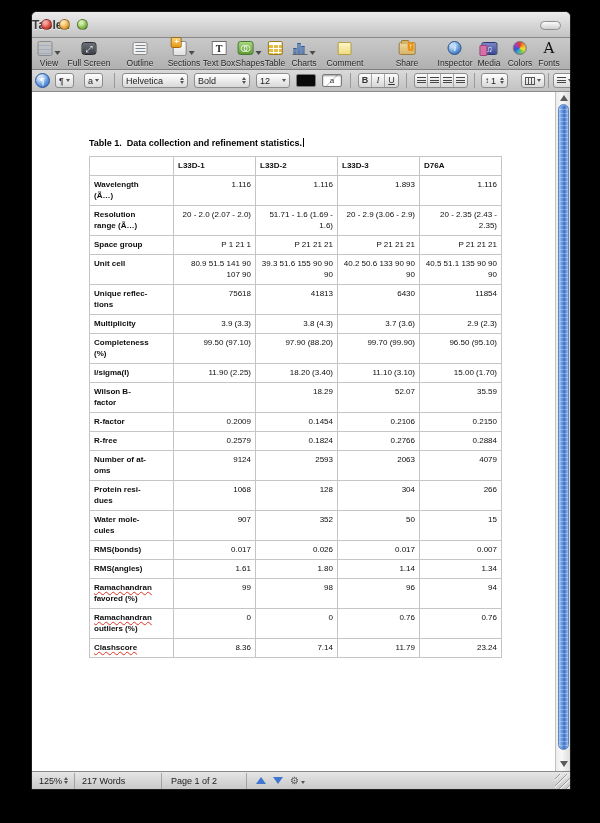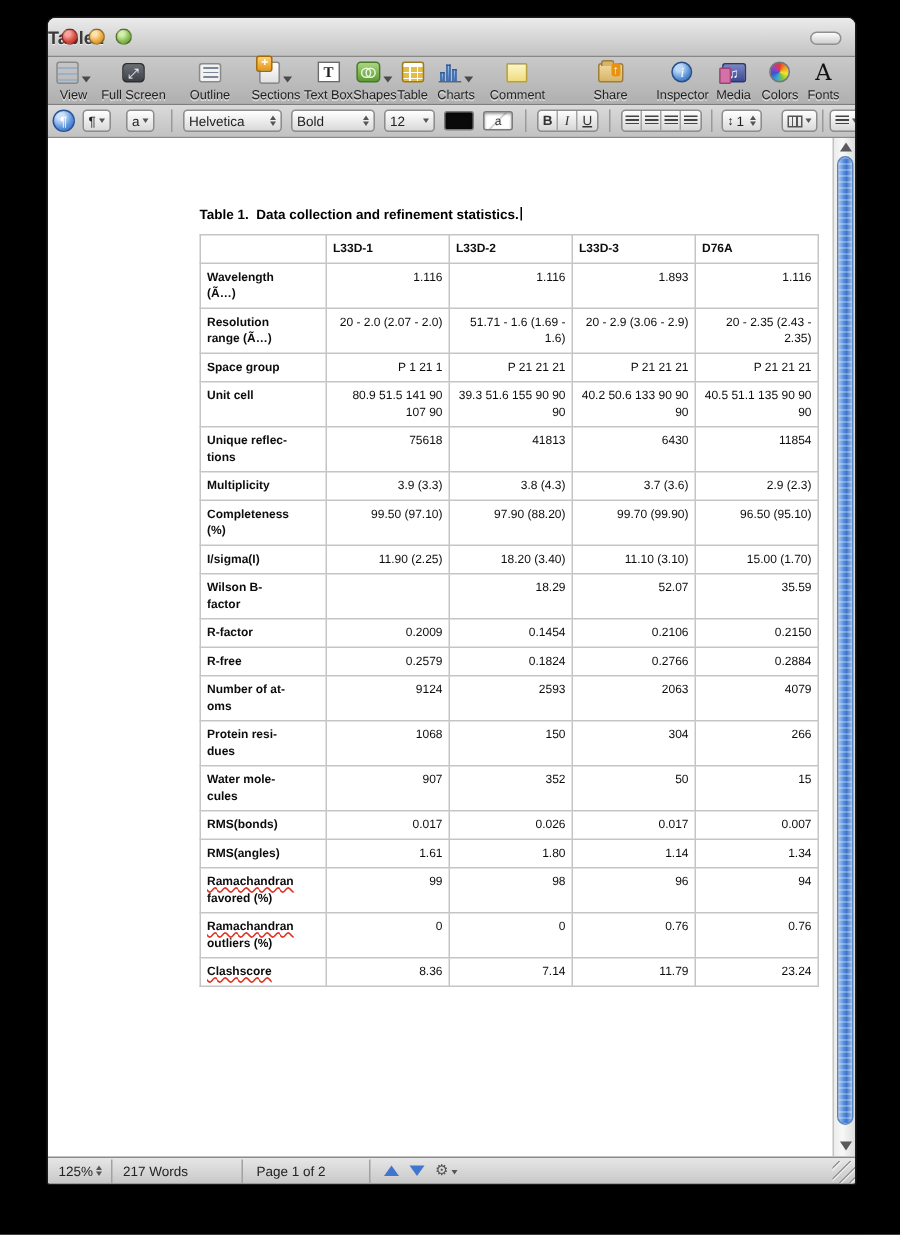--- a/index.html
+++ b/index.html
@@ -81,21 +81,21 @@
   .well.black { background:#0a0a0a; }
   .well.hl { background:linear-gradient(135deg,#fff 45%, #c9c9c9 50%, #fff 55%); font-size:8px; text-align:center; line-height:11px; color:#333; }
   .seg { display:flex; border:1px solid #8d8d8d; border-radius:3px; overflow:hidden; height:15px; background:linear-gradient(#fdfdfd,#d6d6d6); }
   .seg > span { width:13px; text-align:center; font-size:9px; line-height:13px; border-right:1px solid #a5a5a5; color:#333; display:flex; align-items:center; justify-content:center; }
   .seg > span:last-child { border-right:none; }
   .lines { width:9px; height:7px; background:repeating-linear-gradient(to bottom,#444 0 1px,transparent 1px 2.5px); }
   .colglyph { width:10px; height:8px; border:1px solid #555; background:repeating-linear-gradient(to right,transparent 0 2px,#555 2px 3px); }
 
   
   .content { flex:1; background:#fff; position:relative; overflow:hidden; }
-  .page { position:absolute; left:57px; top:46px; width:412px;margin-left:44px; }
+  .page { position:absolute; left:57px; top:46px; width:412px; }
   .caption { font-size:9px; font-weight:bold; color:#000; white-space:pre-wrap; }
   .cursor { display:inline-block; width:1px; height:9px; background:#000; vertical-align:-1px; margin-left:1px; }
   table.stats { border-collapse:collapse; table-layout:fixed; width:412px; margin-top:8px; }
   table.stats td { border:1px solid #c5c5c5; font-size:8px; line-height:11px; padding:3px 4px 4px; vertical-align:top; color:#0d0d0d; }
   td.hdr { font-weight:bold; text-align:left; }
   td.lbl { font-weight:bold; white-space:pre-line; }
   td.val { text-align:right; }
   .sq { text-decoration:underline; text-decoration-style:wavy; text-decoration-color:#e23222; text-decoration-thickness:1px; text-underline-offset:1px; }
 
   
@@ -436,21 +436,21 @@
 oms</td>
               <td class="val">9124</td>
               <td class="val">2593</td>
               <td class="val">2063</td>
               <td class="val">4079</td>
             </tr>
             <tr>
               <td class="lbl">Protein resi-
 dues</td>
               <td class="val">1068</td>
-              <td class="val">150</td>
+              <td class="val">128</td>
               <td class="val">304</td>
               <td class="val">266</td>
             </tr>
             <tr>
               <td class="lbl">Water mole-
 cules</td>
               <td class="val">907</td>
               <td class="val">352</td>
               <td class="val">50</td>
               <td class="val">15</td>

